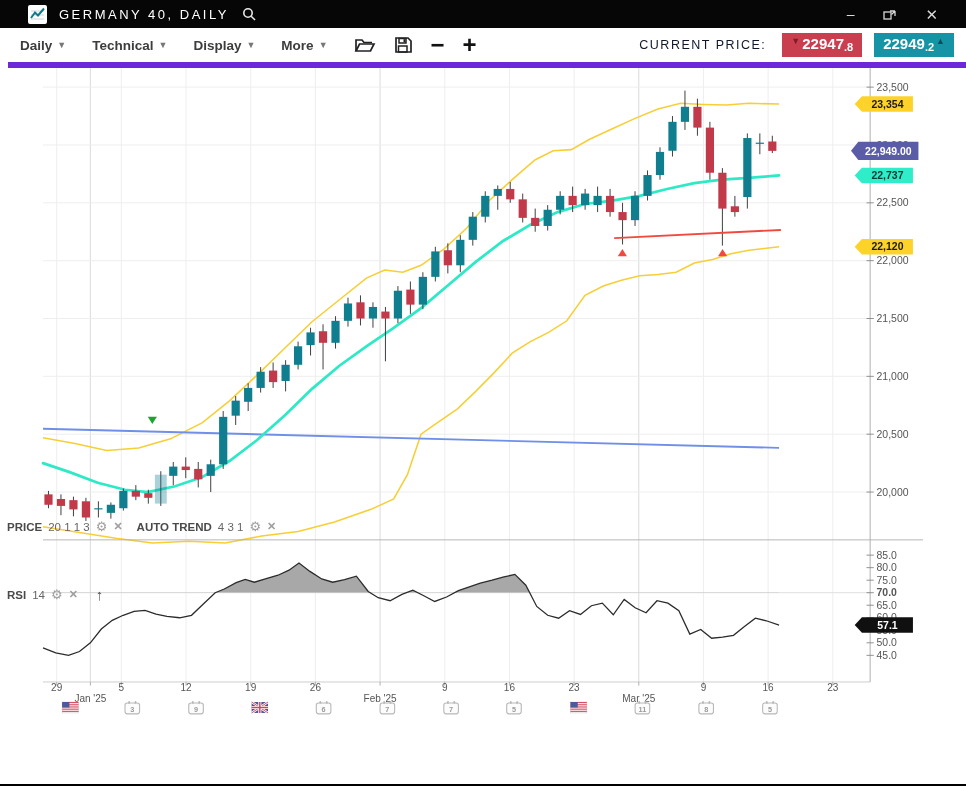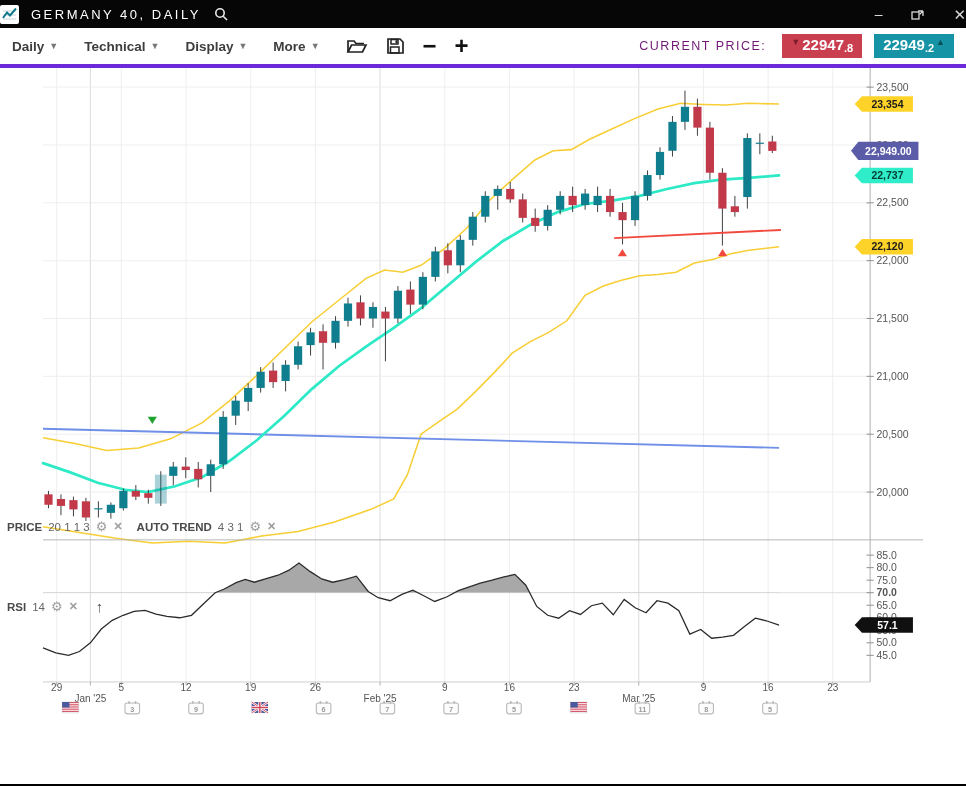--- a/index.html
+++ b/index.html
@@ -2,32 +2,32 @@
 <html><head>
 <meta charset="utf-8">
 <style>
   * { box-sizing: border-box; }
   html,body { margin:0; padding:0; background:#888; }
   .window {
     width:966px; height:786px; background:#fff; position:relative;
     font-family:"Liberation Sans", sans-serif; border-bottom:2px solid #000; overflow:hidden;
   }
   
-  .titlebar { height:28px; background:#060606; display:flex; align-items:center; padding:0 0; gap:12px; }
+  .titlebar { height:28px; background:#060606; display:flex; align-items:center; padding:0 28px; gap:12px; }
   .logo { width:19px; height:19px; background:#fff; border-radius:2px; flex:0 0 auto; display:flex; align-items:center; justify-content:center; }
   .title { color:#fff; font-size:13px; letter-spacing:2.5px; font-weight:500; }
   .tb-spacer { flex:1; }
   .winbtn { color:#d9d9d9; font-size:14px; margin-left:16px; line-height:1; cursor:default; }
   
-  .toolbar { height:40px; background:#fff; border-bottom:4px solid #6d28d9; display:flex; align-items:center; padding:0 12px; }
+  .toolbar { height:40px; background:#fff; border-bottom:6px solid #6d28d9; display:flex; align-items:center; padding:0 12px;margin-left:8px; }
   .menu { font-size:13.5px; font-weight:700; color:#3d3d3d; margin-right:26px; display:flex; align-items:center; gap:5px; }
   .caret { font-size:9px; color:#777; }
   .tool-ico { margin-right:18px; display:flex; align-items:center; color:#222; }
   .zoomtxt { font-size:24px; font-weight:700; color:#111; margin-right:18px; line-height:0.8; }
-  .cp-label { margin-left:auto; font-size:12.5px; letter-spacing:1.5px; color:#701a75; margin-right:12px; }
+  .cp-label { margin-left:auto; font-size:12.5px; letter-spacing:1.5px; color:#0f172a; margin-right:12px; }
   .badge { font-size:15px; font-weight:700; color:#fff; padding:3px 9px 4px 9px; margin-left:4px; display:flex; align-items:flex-start; line-height:1.1; }
   .badge .frac { font-size:11px; align-self:flex-end; }
   .badge .arr { font-size:9px; line-height:1; margin-top:1px; }
   .badge-bid { background:#ca3f50; } .badge-bid .arr { color:#7c1d29; margin-right:2px; }
   .badge-ask { background:#1693a5; margin-left:12px;text-align:center; } .badge-ask .arr { color:#0a4f5a; margin-left:2px; }
   
   .chart { position:relative; height:716px; background:#fff;border-radius:31px; }
   .chart svg { position:absolute; left:0; top:0; }
   .legend { position:absolute; left:7px; display:flex; align-items:center; gap:6px; font-size:11.5px; color:#666; z-index:5; white-space:nowrap; }
   .lg-name { font-weight:700; color:#4a4a4a; }
@@ -447,21 +447,21 @@
       <span class="lg-name">PRICE</span>
       <span>20 1 1 3</span>
       <span class="lg-ico">⚙</span>
       <span class="lg-x">✕</span>
       <span class="lg-name" style="margin-left:8px">AUTO TREND</span>
       <span>4 3 1</span>
       <span class="lg-ico">⚙</span>
       <span class="lg-x">✕</span>
     </div>
 
-    <div class="legend" style="top:530px">
+    <div class="legend" style="top:518px">
       <span class="lg-name">RSI</span>
       <span>14</span>
       <span class="lg-ico">⚙</span>
       <span class="lg-x">✕</span>
       <span class="lg-up">↑</span>
     </div>
   </div>
 </div>
 
 </body></html>

